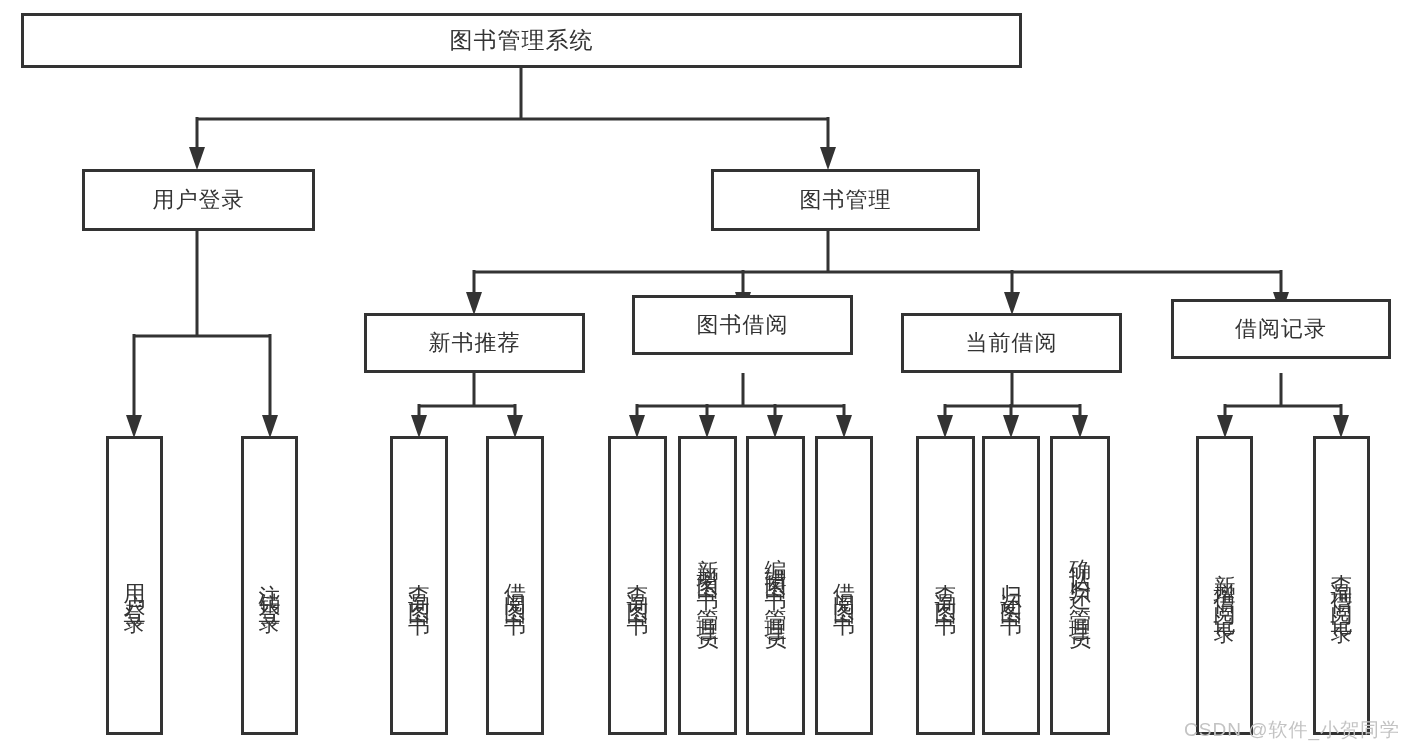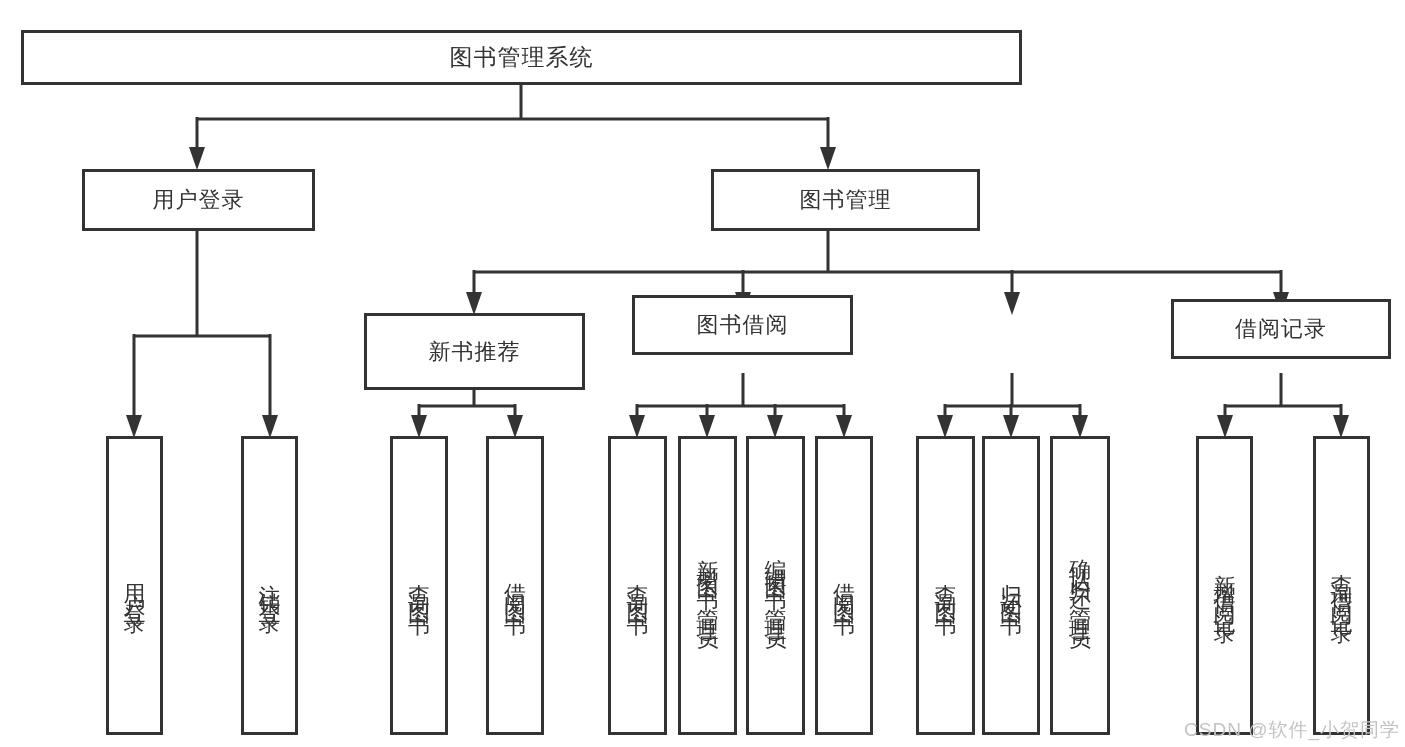--- a/index.html
+++ b/index.html
@@ -81,36 +81,39 @@
         <polygon points="767,415 783,415 775,438" class="arrow"></polygon>
         <polygon points="836,415 852,415 844,438" class="arrow"></polygon>
         <polygon points="937,415 953,415 945,438" class="arrow"></polygon>
         <polygon points="1003,415 1019,415 1011,438" class="arrow"></polygon>
         <polygon points="1072,415 1088,415 1080,438" class="arrow"></polygon>
         <polygon points="1217,415 1233,415 1225,438" class="arrow"></polygon>
         <polygon points="1333,415 1349,415 1341,438" class="arrow"></polygon>
       </g>
   </svg>
 
-  <div class="box root" style="left:21px;top:30px;width:1001px;height:55px">
+  <div class="box root" style="left:21px;top:13px;width:1001px;height:55px">
     <span>图书管理系统</span>
   </div>
 
   <div class="box" style="left:82px;top:169px;width:233px;height:62px">
     <span>用户登录</span>
   </div>
   <div class="box" style="left:711px;top:169px;width:269px;height:62px">
     <span>图书管理</span>
   </div>
 
-  <div class="box" style="left:364px;top:313px;width:221px;height:77px">
+  <div class="box" style="left:364px;top:313px;width:221px;height:60px">
     <span>新书推荐</span>
   </div>
   <div class="box" style="left:632px;top:295px;width:221px;height:60px">
     <span>图书借阅</span>
+  </div>
+  <div class="box" style="left:901px;top:313px;width:221px;height:60px">
+    <span>当前借阅</span>
   </div>
   <div class="box" style="left:1171px;top:299px;width:220px;height:60px">
     <span>借阅记录</span>
   </div>
 
   <div class="box v" style="left:106px;top:436px;width:57px;height:299px">
     <span>用户登录</span>
   </div>
   <div class="box v" style="left:241px;top:436px;width:57px;height:299px">
     <span>注销登录</span>

